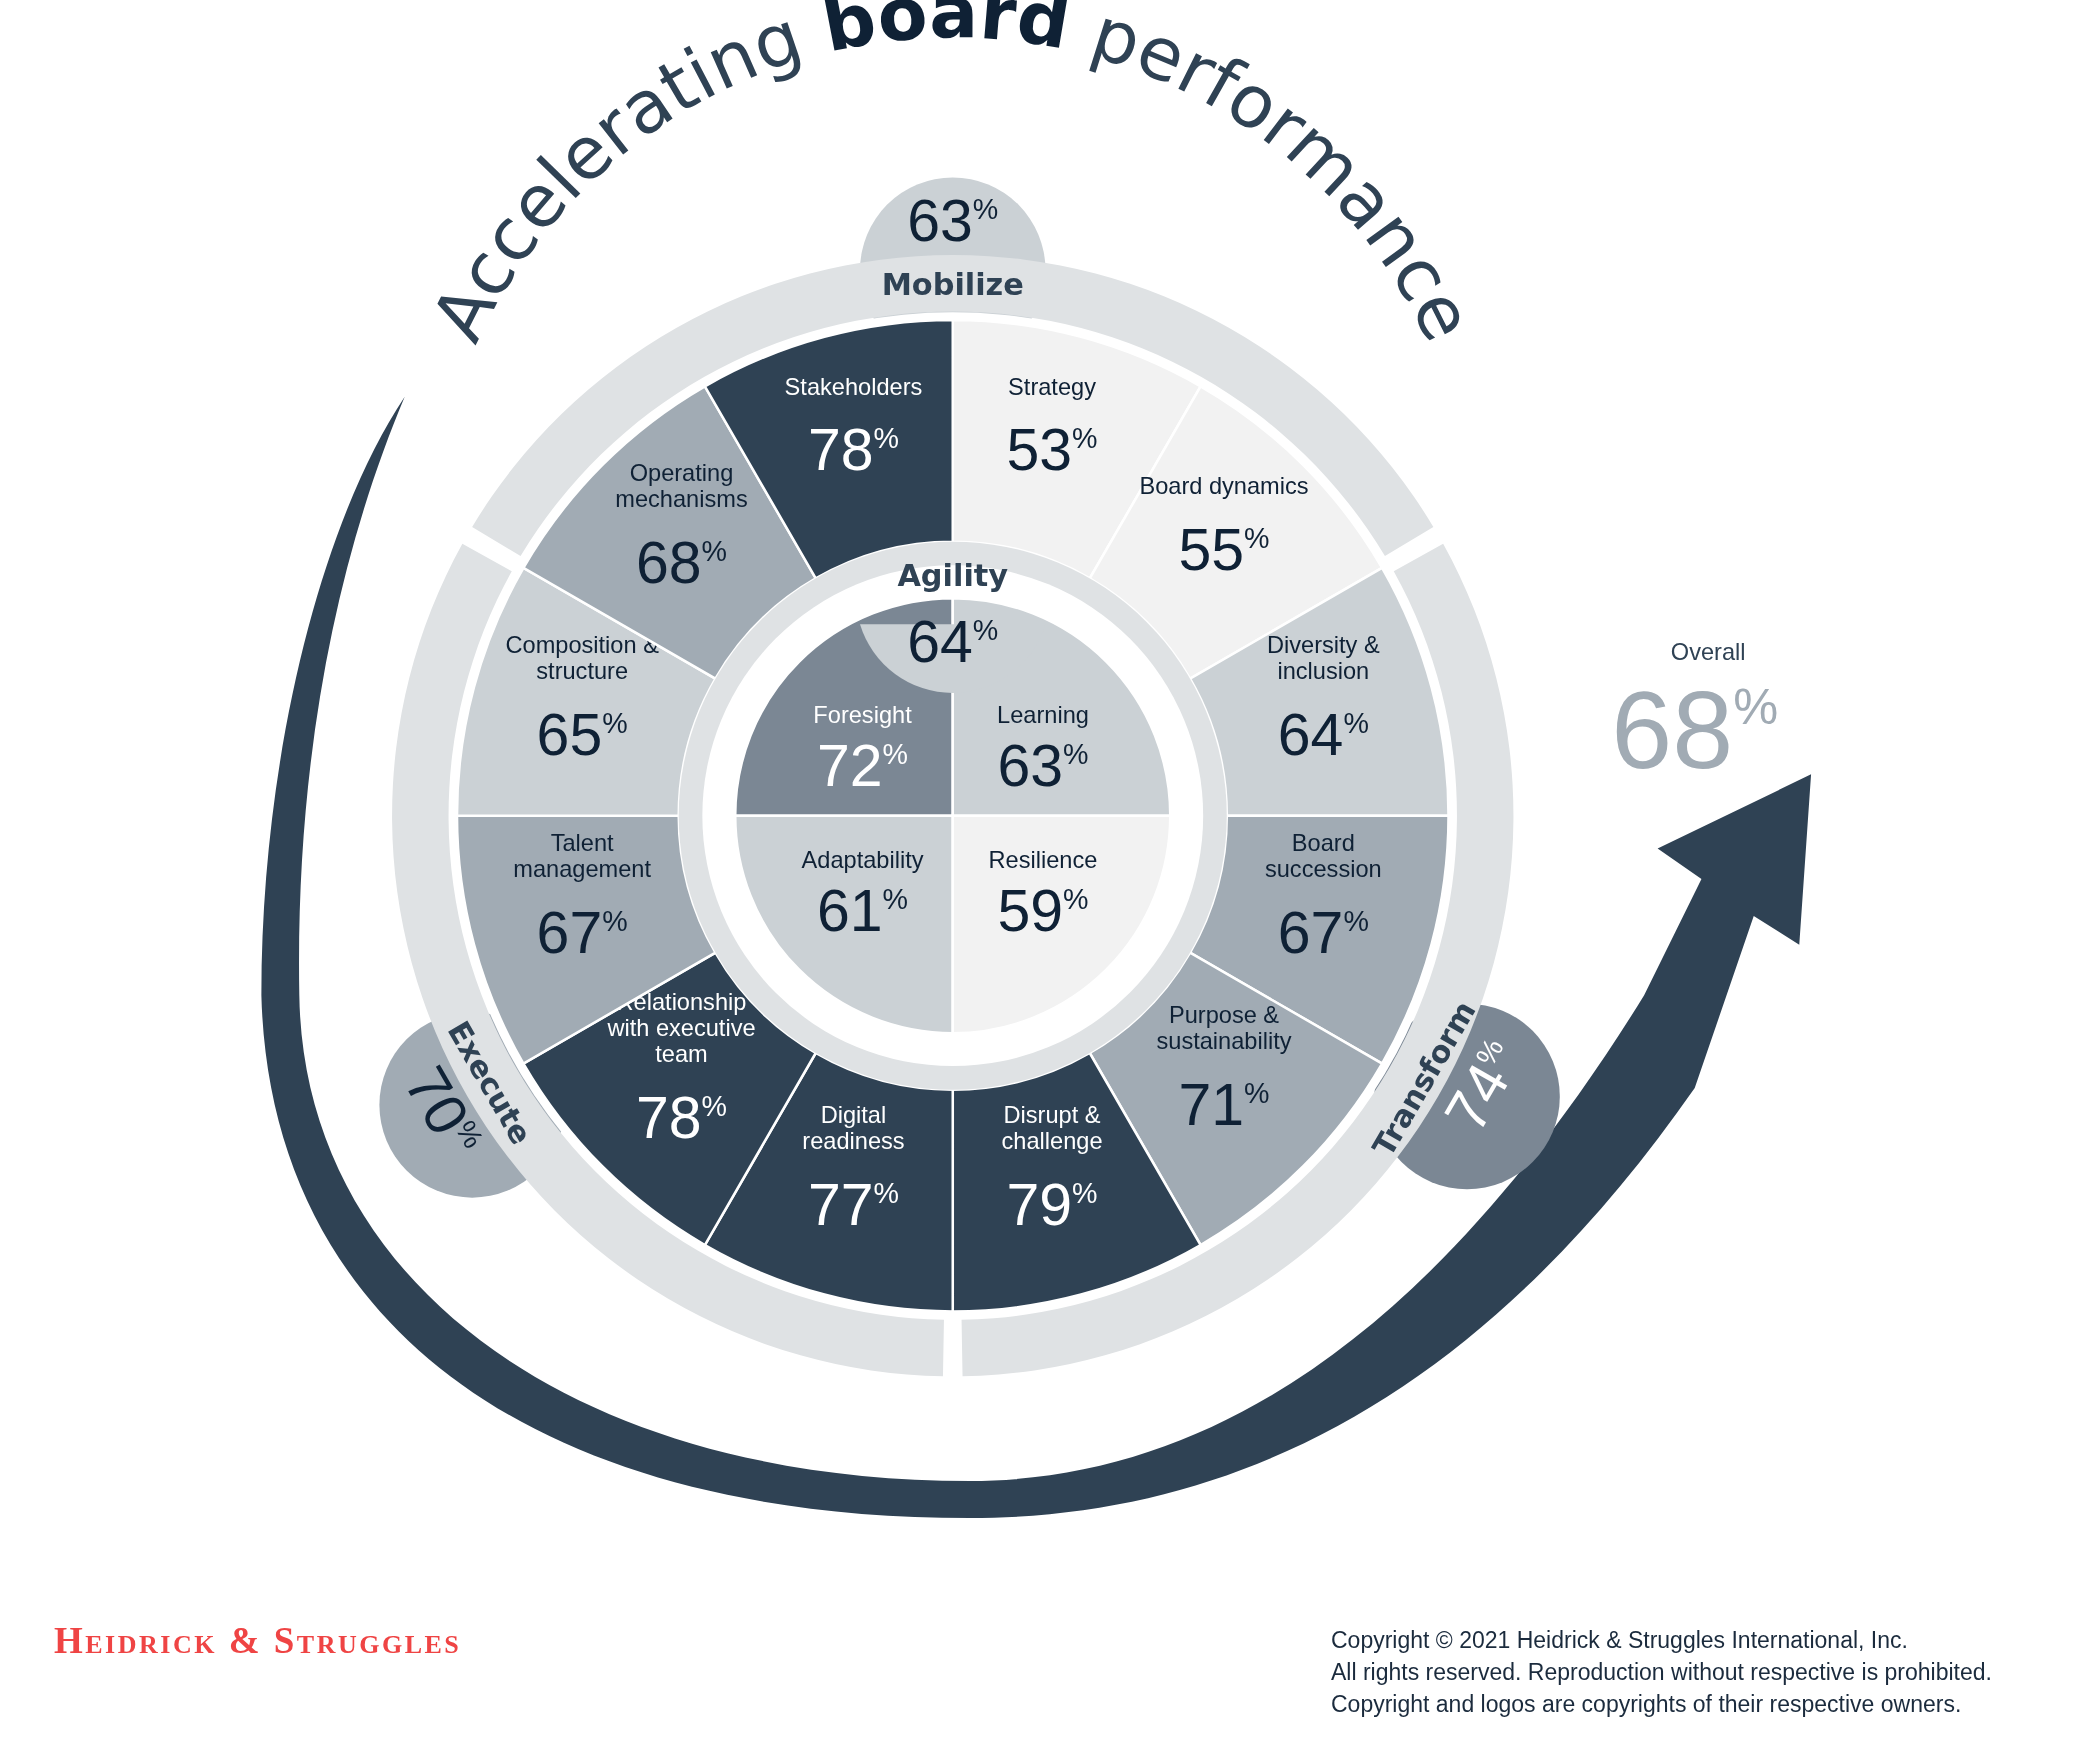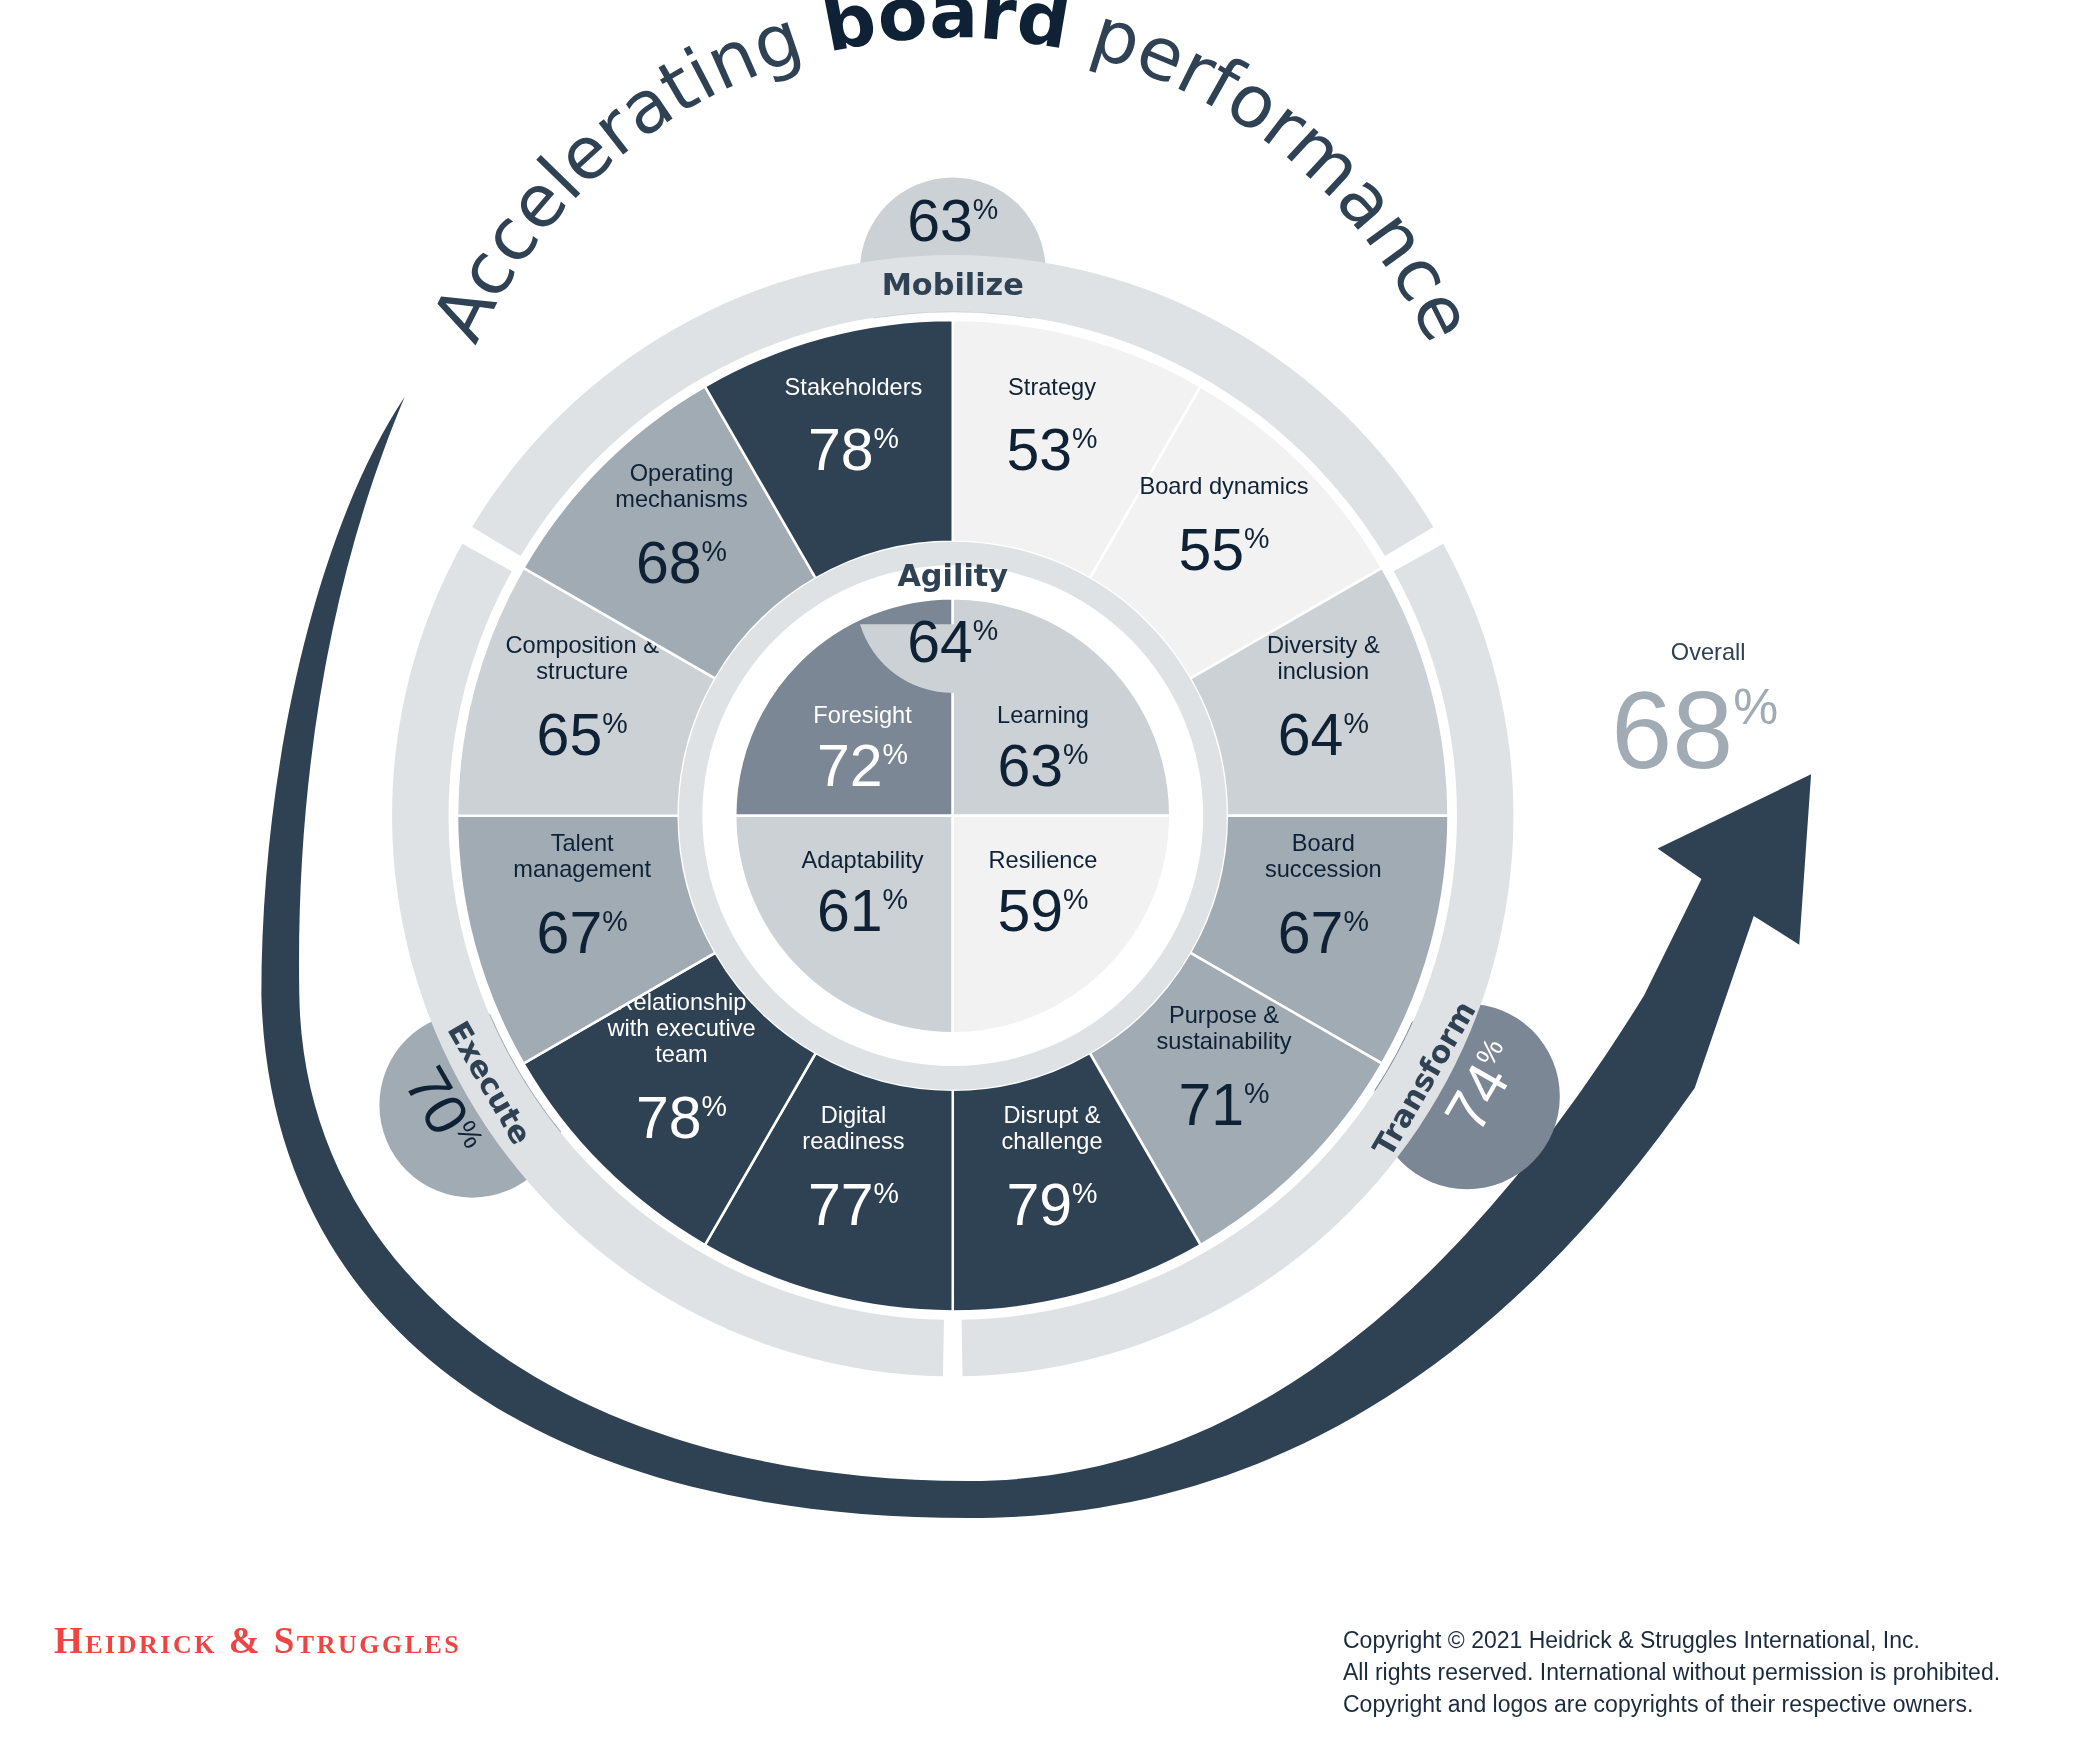--- a/index.html
+++ b/index.html
@@ -5,21 +5,21 @@
   html,body{margin:0;padding:0;background:#ffffff;}
   body{width:2091px;height:1757px;position:relative;overflow:hidden;font-family:"Liberation Sans","DejaVu Sans",sans-serif;}
   svg{position:absolute;left:0;top:0;}
   .lbl{font-family:"Liberation Sans",sans-serif;font-size:28px;text-anchor:middle;}
   .val{font-family:"Liberation Sans",sans-serif;font-size:70px;text-anchor:middle;font-weight:300;}
   .pct{font-size:34px;}
   .ring-lbl{font-family:"DejaVu Sans",sans-serif;font-weight:bold;font-size:36px;fill:#2f4254;text-anchor:middle;}
   .title{font-family:"DejaVu Sans",sans-serif;font-size:86px;fill:#2f4254;}
   .brand{position:absolute;left:54px;top:1619px;font-family:"Liberation Serif",serif;font-size:37px;letter-spacing:2.5px;color:#ef4444;font-variant:small-caps;font-weight:bold;}
   .copy{position:absolute;left:1331px;top:1624px;font-family:"Liberation Sans",sans-serif;font-size:23px;line-height:32px;color:#1b2b3d;}
-  .copy div{white-space:nowrap;margin-left:12px;}
+  .copy div{white-space:nowrap;}
 </style>
 </head>
 <body>
 
 <svg width="2091" height="1757" viewBox="0 0 2480 2083">
   <defs>
     <path id="titleArc" d="M 560 420 A 620 620 0 0 1 1700 420"></path>
   </defs>
 
   <text class="title">
@@ -135,16 +135,16 @@
     <text x="0" y="0" class="val" fill="#ffffff"><tspan>74</tspan><tspan class="pct" dy="-26">%</tspan></text>
   </g>
 
   <text x="2026" y="782" class="lbl" fill="#2f4254">Overall</text>
   <text x="2010" y="910" class="val" style="font-size:130px" fill="#a1abb4"><tspan>68</tspan><tspan style="font-size:60px" dy="-52">%</tspan></text>
 </svg>
 
 <div class="brand">Heidrick &amp; Struggles</div>
 <div class="copy">
   <div>Copyright © 2021 Heidrick &amp; Struggles International, Inc.</div>
-  <div>All rights reserved. International without permission is prohibited.</div>
+  <div>All rights reserved. Reproduction without respective is prohibited.</div>
   <div>Copyright and logos are copyrights of their respective owners.</div>
 </div>
 
 
 </body></html>

